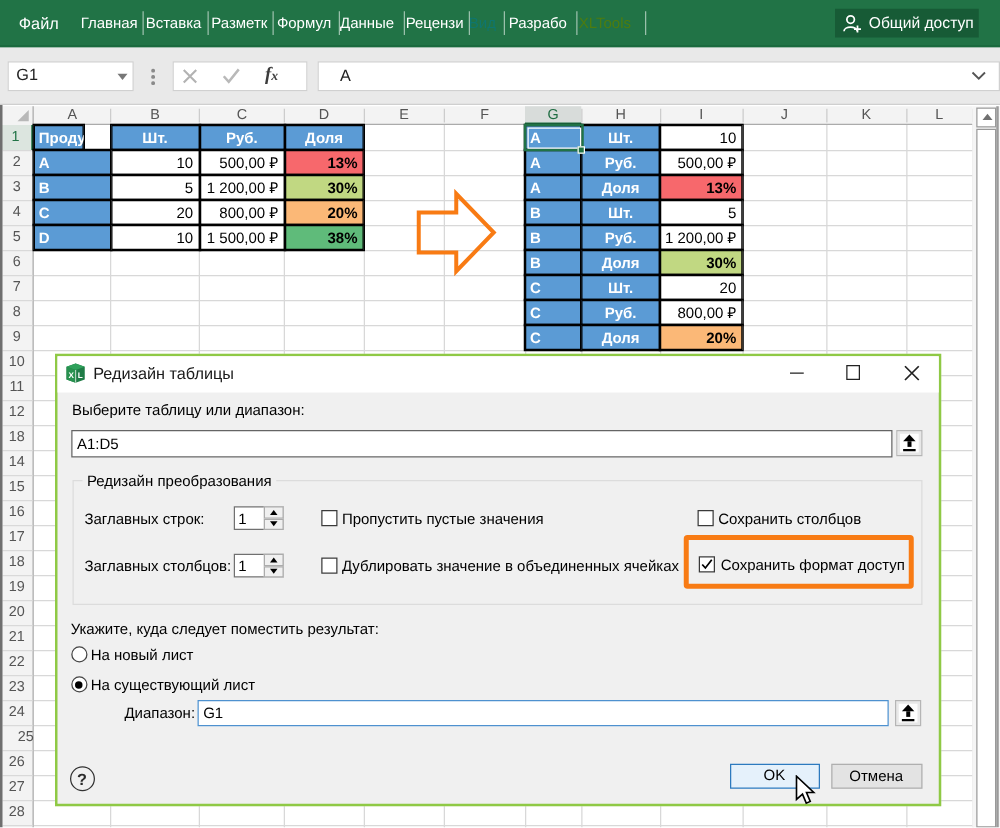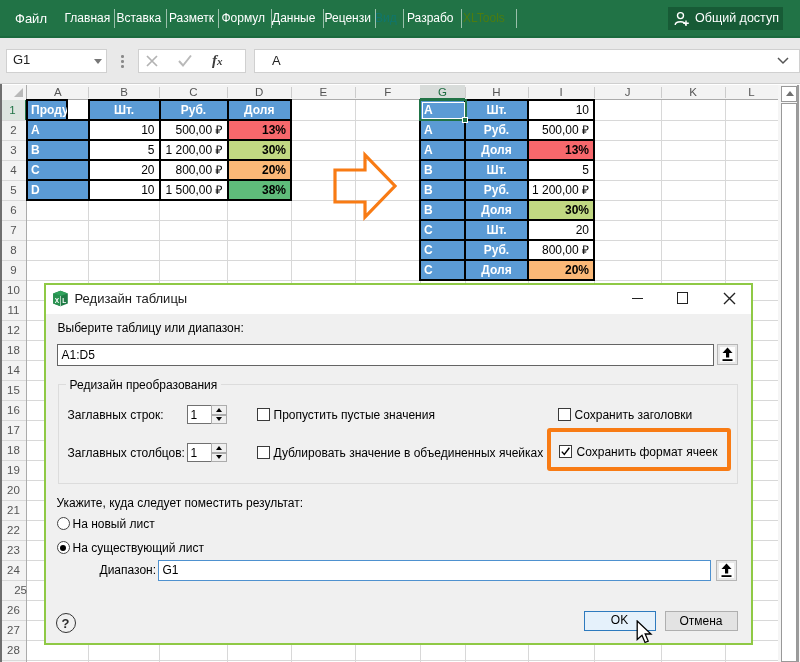--- a/index.html
+++ b/index.html
@@ -269,35 +269,35 @@
 <div class="abs" style="left:67.5px;top:408px;font-size:12px;color:#000;">Заглавных строк:</div>
 <div class="abs" style="left:186.5px;top:405px;width:40px;height:19px;background:#fff;border:1px solid #707070;"></div>
 <div class="abs" style="left:190.5px;top:408px;font-size:12px;color:#000;">1</div>
 <div class="abs" style="left:210.5px;top:405px;width:16px;height:9.5px;background:#f0f0f0;border:1px solid #acacac;"></div>
 <div class="abs" style="left:210.5px;top:414.5px;width:16px;height:9.5px;background:#f0f0f0;border:1px solid #acacac;"></div>
 <div class="abs" style="left:215.5px;top:408px;width:0;height:0;border-left:3.5px solid transparent;border-right:3.5px solid transparent;border-bottom:4.5px solid #000;"></div>
 <div class="abs" style="left:215.5px;top:417px;width:0;height:0;border-left:3.5px solid transparent;border-right:3.5px solid transparent;border-top:4.5px solid #000;"></div>
 <div class="abs" style="left:256.5px;top:408px;width:13px;height:13px;background:#fff;border:1px solid #3a3a3a;"></div>
 <div class="abs" style="left:273.5px;top:408px;font-size:12px;color:#000;">Пропустить пустые значения</div>
 <div class="abs" style="left:557.5px;top:408px;width:13px;height:13px;background:#fff;border:1px solid #3a3a3a;"></div>
-<div class="abs" style="left:574.5px;top:408px;font-size:12px;color:#000;">Сохранить заголовки</div>
+<div class="abs" style="left:574.5px;top:408px;font-size:12px;color:#000;">Сохранить столбцов</div>
 <div class="abs" style="left:67.5px;top:446px;font-size:12px;color:#000;">Заглавных столбцов:</div>
 <div class="abs" style="left:186.5px;top:443px;width:40px;height:19px;background:#fff;border:1px solid #707070;"></div>
 <div class="abs" style="left:190.5px;top:446px;font-size:12px;color:#000;">1</div>
 <div class="abs" style="left:210.5px;top:443px;width:16px;height:9.5px;background:#f0f0f0;border:1px solid #acacac;"></div>
 <div class="abs" style="left:210.5px;top:452.5px;width:16px;height:9.5px;background:#f0f0f0;border:1px solid #acacac;"></div>
 <div class="abs" style="left:215.5px;top:446px;width:0;height:0;border-left:3.5px solid transparent;border-right:3.5px solid transparent;border-bottom:4.5px solid #000;"></div>
 <div class="abs" style="left:215.5px;top:455px;width:0;height:0;border-left:3.5px solid transparent;border-right:3.5px solid transparent;border-top:4.5px solid #000;"></div>
 <div class="abs" style="left:256.5px;top:446px;width:13px;height:13px;background:#fff;border:1px solid #3a3a3a;"></div>
 <div class="abs" style="left:273.5px;top:446px;font-size:12px;color:#000;">Дублировать значение в объединенных ячейках</div>
 <div class="abs" style="left:558.5px;top:445px;width:13px;height:13px;background:#fff;border:1px solid #3a3a3a;"></div>
 <svg class="abs" style="left:559.5px;top:446px;" width="11" height="11" viewBox="0 0 11 11">
 <path d="M1.8,5.6 L4.3,8.4 L9.4,1.8" stroke="#000" stroke-width="1.4" fill="none"></path>
 </svg>
-<div class="abs" style="left:576.5px;top:445px;font-size:12px;color:#000;">Сохранить формат ячеек</div>
+<div class="abs" style="left:576.5px;top:445px;font-size:12px;color:#000;">Сохранить формат доступ</div>
 <div class="abs" style="left:546.5px;top:428px;width:184px;height:42.5px;border:4.5px solid #f87b14;border-radius:3px;"></div>
 <div class="abs" style="left:56.5px;top:496px;font-size:12px;color:#000;">Укажите, куда следует поместить результат:</div>
 <div class="abs" style="left:56.5px;top:517px;width:13px;height:13px;background:#fff;border:1.2px solid #444;border-radius:50%;"></div>
 <div class="abs" style="left:72.5px;top:517px;font-size:12px;color:#000;">На новый лист</div>
 <div class="abs" style="left:56.5px;top:541px;width:13px;height:13px;background:#fff;border:1.2px solid #444;border-radius:50%;"></div>
 <div class="abs" style="left:60px;top:544.5px;width:6px;height:6px;background:#000;border-radius:50%;"></div>
 <div class="abs" style="left:72.5px;top:541px;font-size:12px;color:#000;">На существующий лист</div>
 <div class="abs" style="left:99.5px;top:563px;font-size:12px;color:#000;">Диапазон:</div>
 <div class="abs" style="left:157.5px;top:560px;width:553px;height:21px;background:#fff;border:1.5px solid #4e91cf;font-size:12px;line-height:18px;padding-left:4px;color:#000;">G1</div>
 <div class="abs" style="left:715.5px;top:560px;width:21px;height:21px;background:#fdfdfd;border:1px solid #b5b5b5;box-shadow:inset 0 0 0 2px #e8e8e8;"></div>

